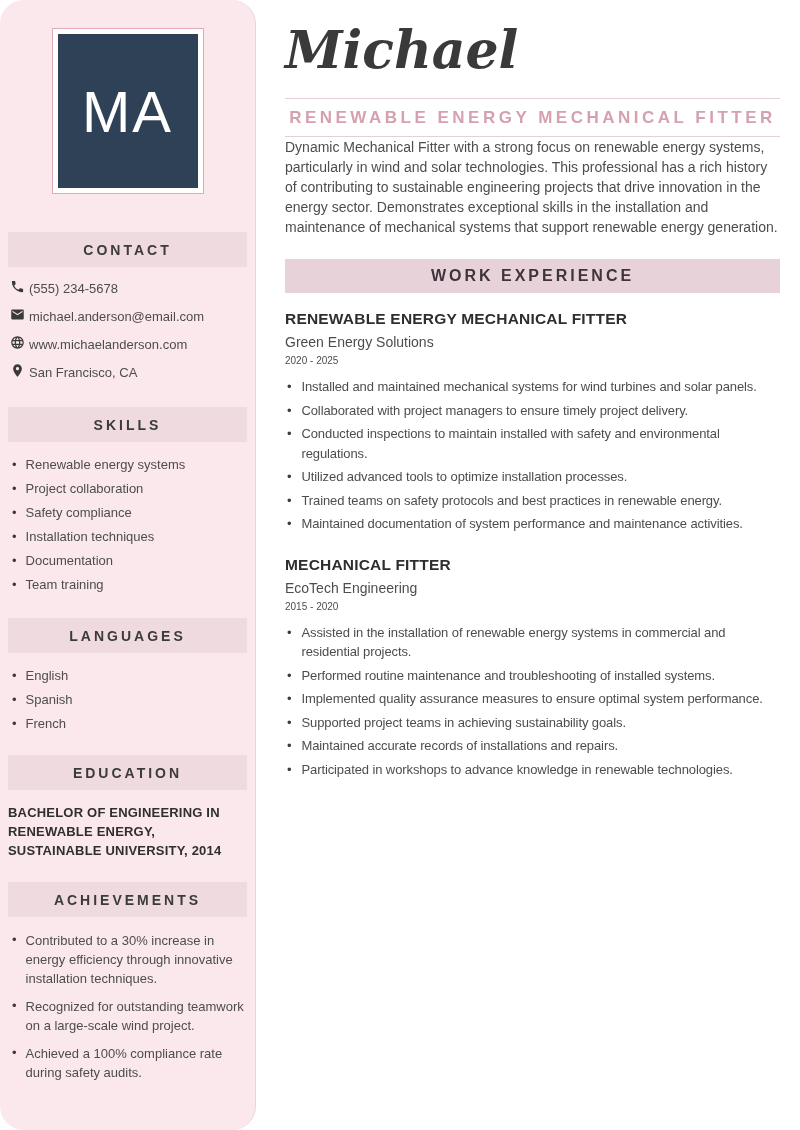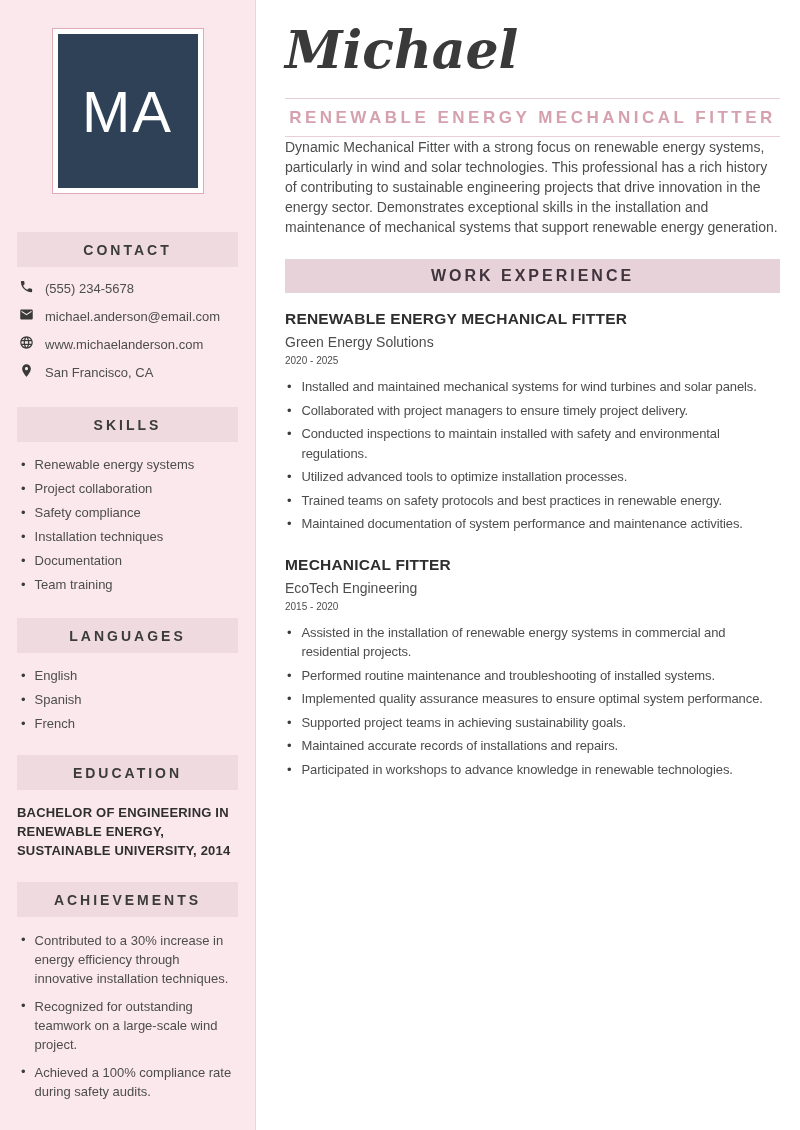--- a/index.html
+++ b/index.html
@@ -17,21 +17,22 @@
     overflow: hidden;
   }
 
   
   .sidebar {
     position: absolute;
     left: 0; top: 0; bottom: 0;
     width: 256px;
     background: #fbe8ed;
     border-right: 1px solid #e9d5db;
-    padding: 0 17px;
+    padding: 0 8px;
+    border-radius: 24px;
   }
   .monogram-frame {
     width: 152px;
     margin: 28px auto 0;
     border: 1px solid #e0aab7;
     background: #ffffff;
     padding: 5px;
   }
   .monogram-box {
     width: 100%;
@@ -60,21 +61,21 @@
   .band-contact      { margin-top: 38px; }
   .band-skills       { margin-top: 26px; }
   .band-languages    { margin-top: 24px; }
   .band-education    { margin-top: 22px; }
   .band-achievements { margin-top: 22px; }
 
   .contact-list { margin-top: 12px; }
   .contact-row {
     display: flex;
     align-items: center;
-    gap: 11px;
+    gap: 4px;
     margin-bottom: 10px;
     font-size: 13px;
     color: #4d4d4d;
     padding-left: 2px;
   }
   .contact-row svg { flex: 0 0 auto; fill: #3a3a3a; }
 
   .side-list { margin-top: 14px; }
   .side-bullet {
     display: flex;

